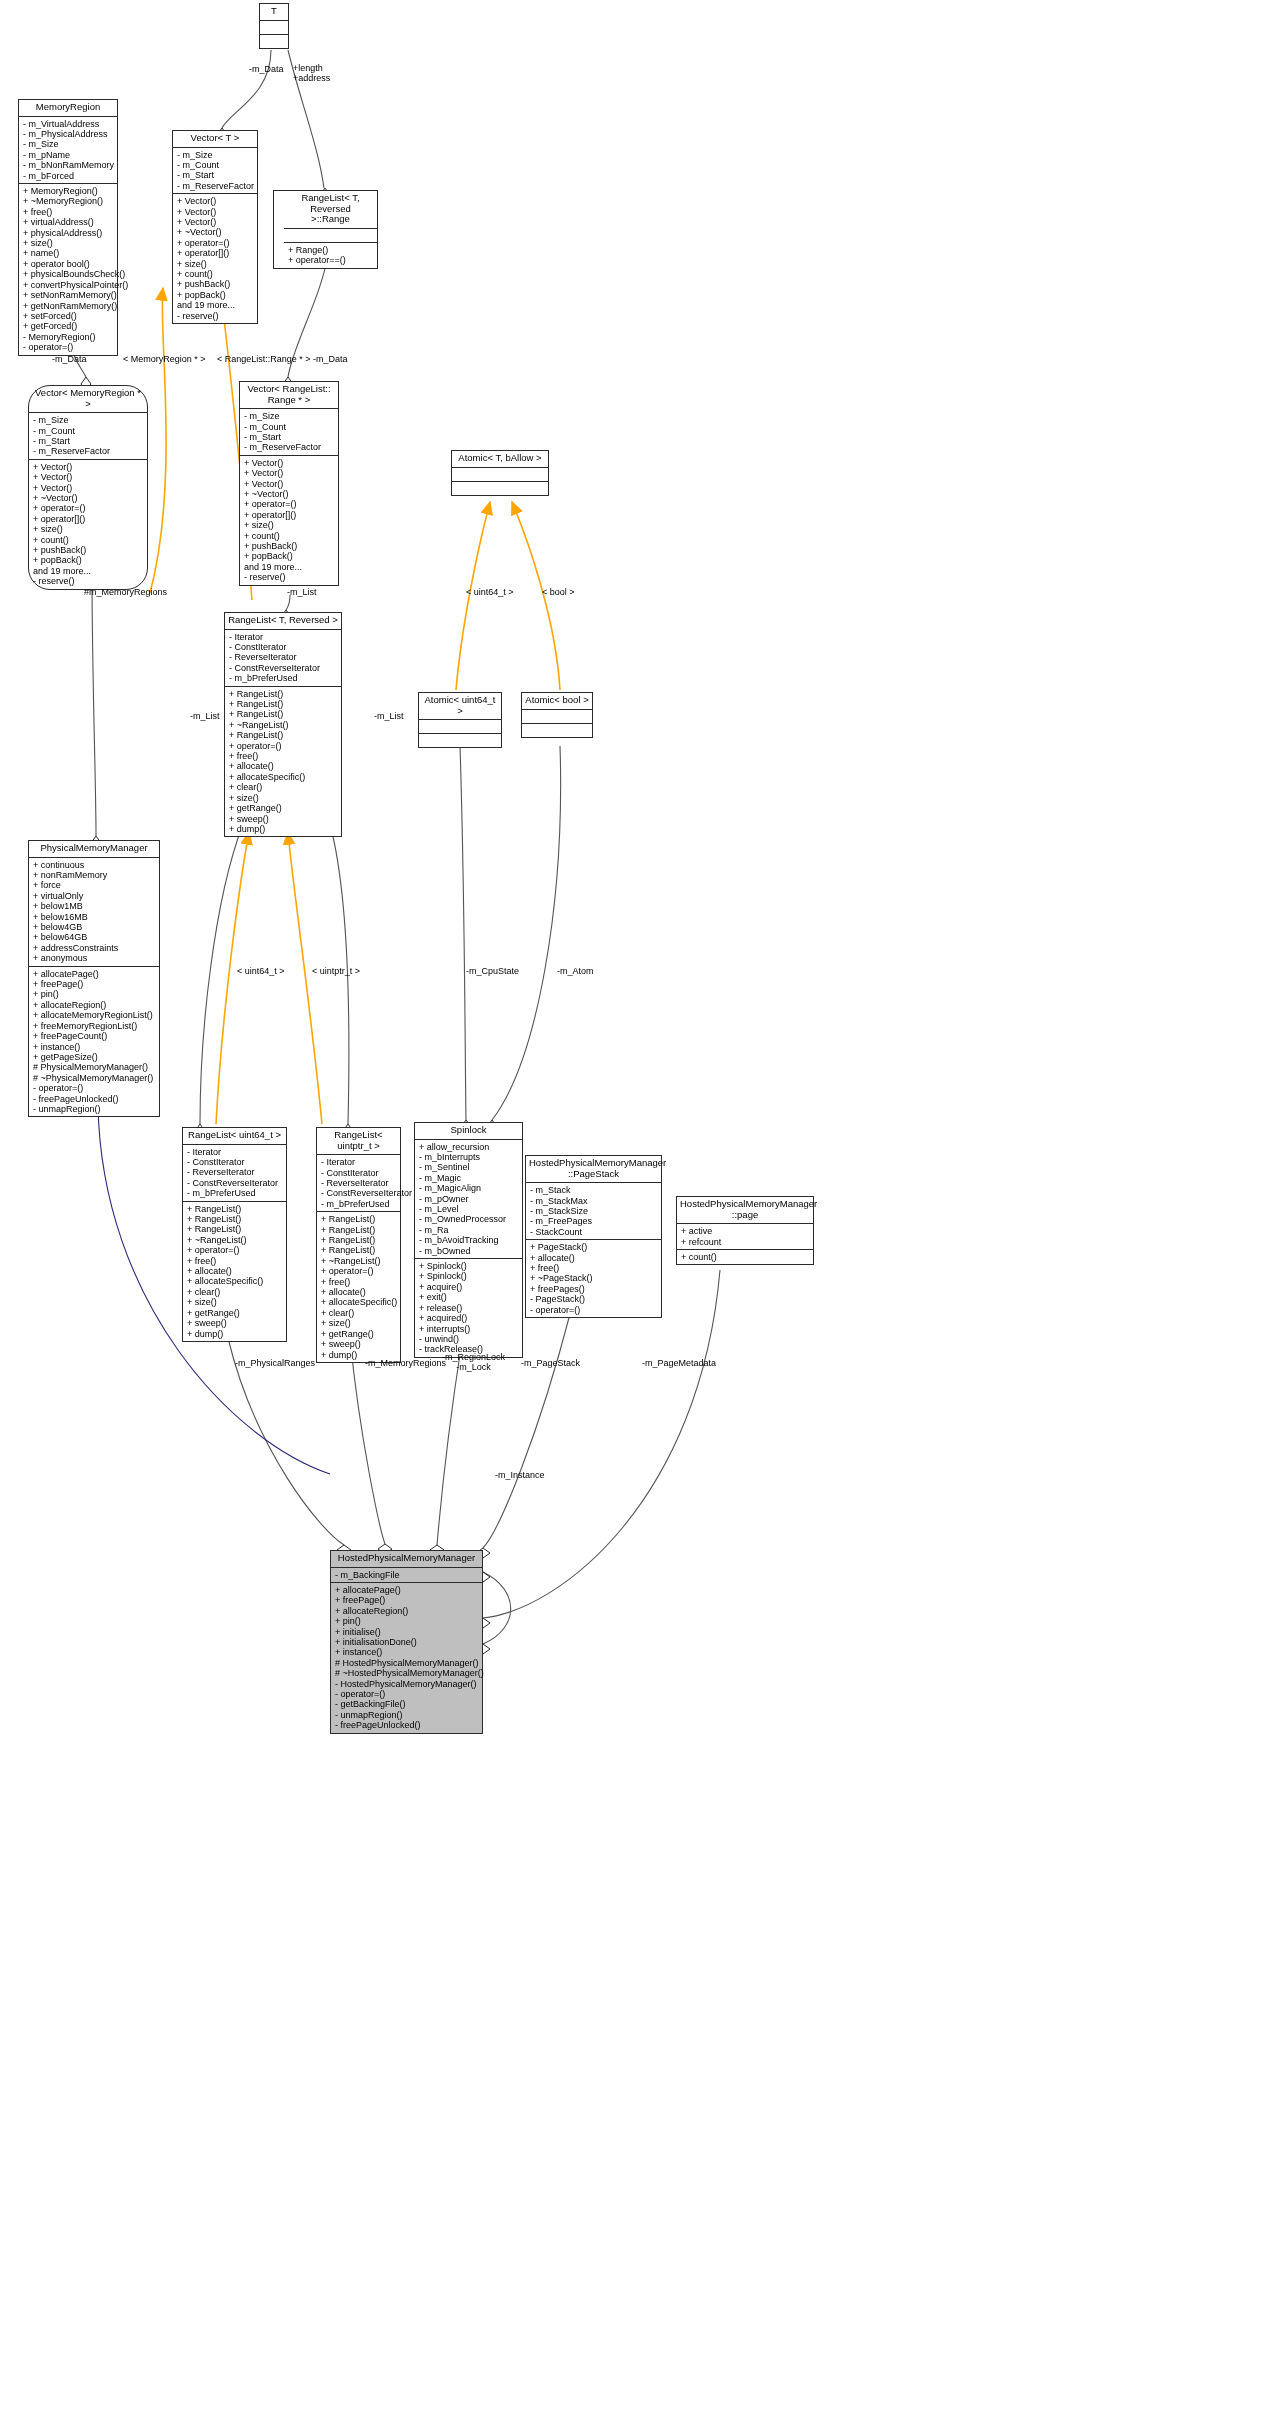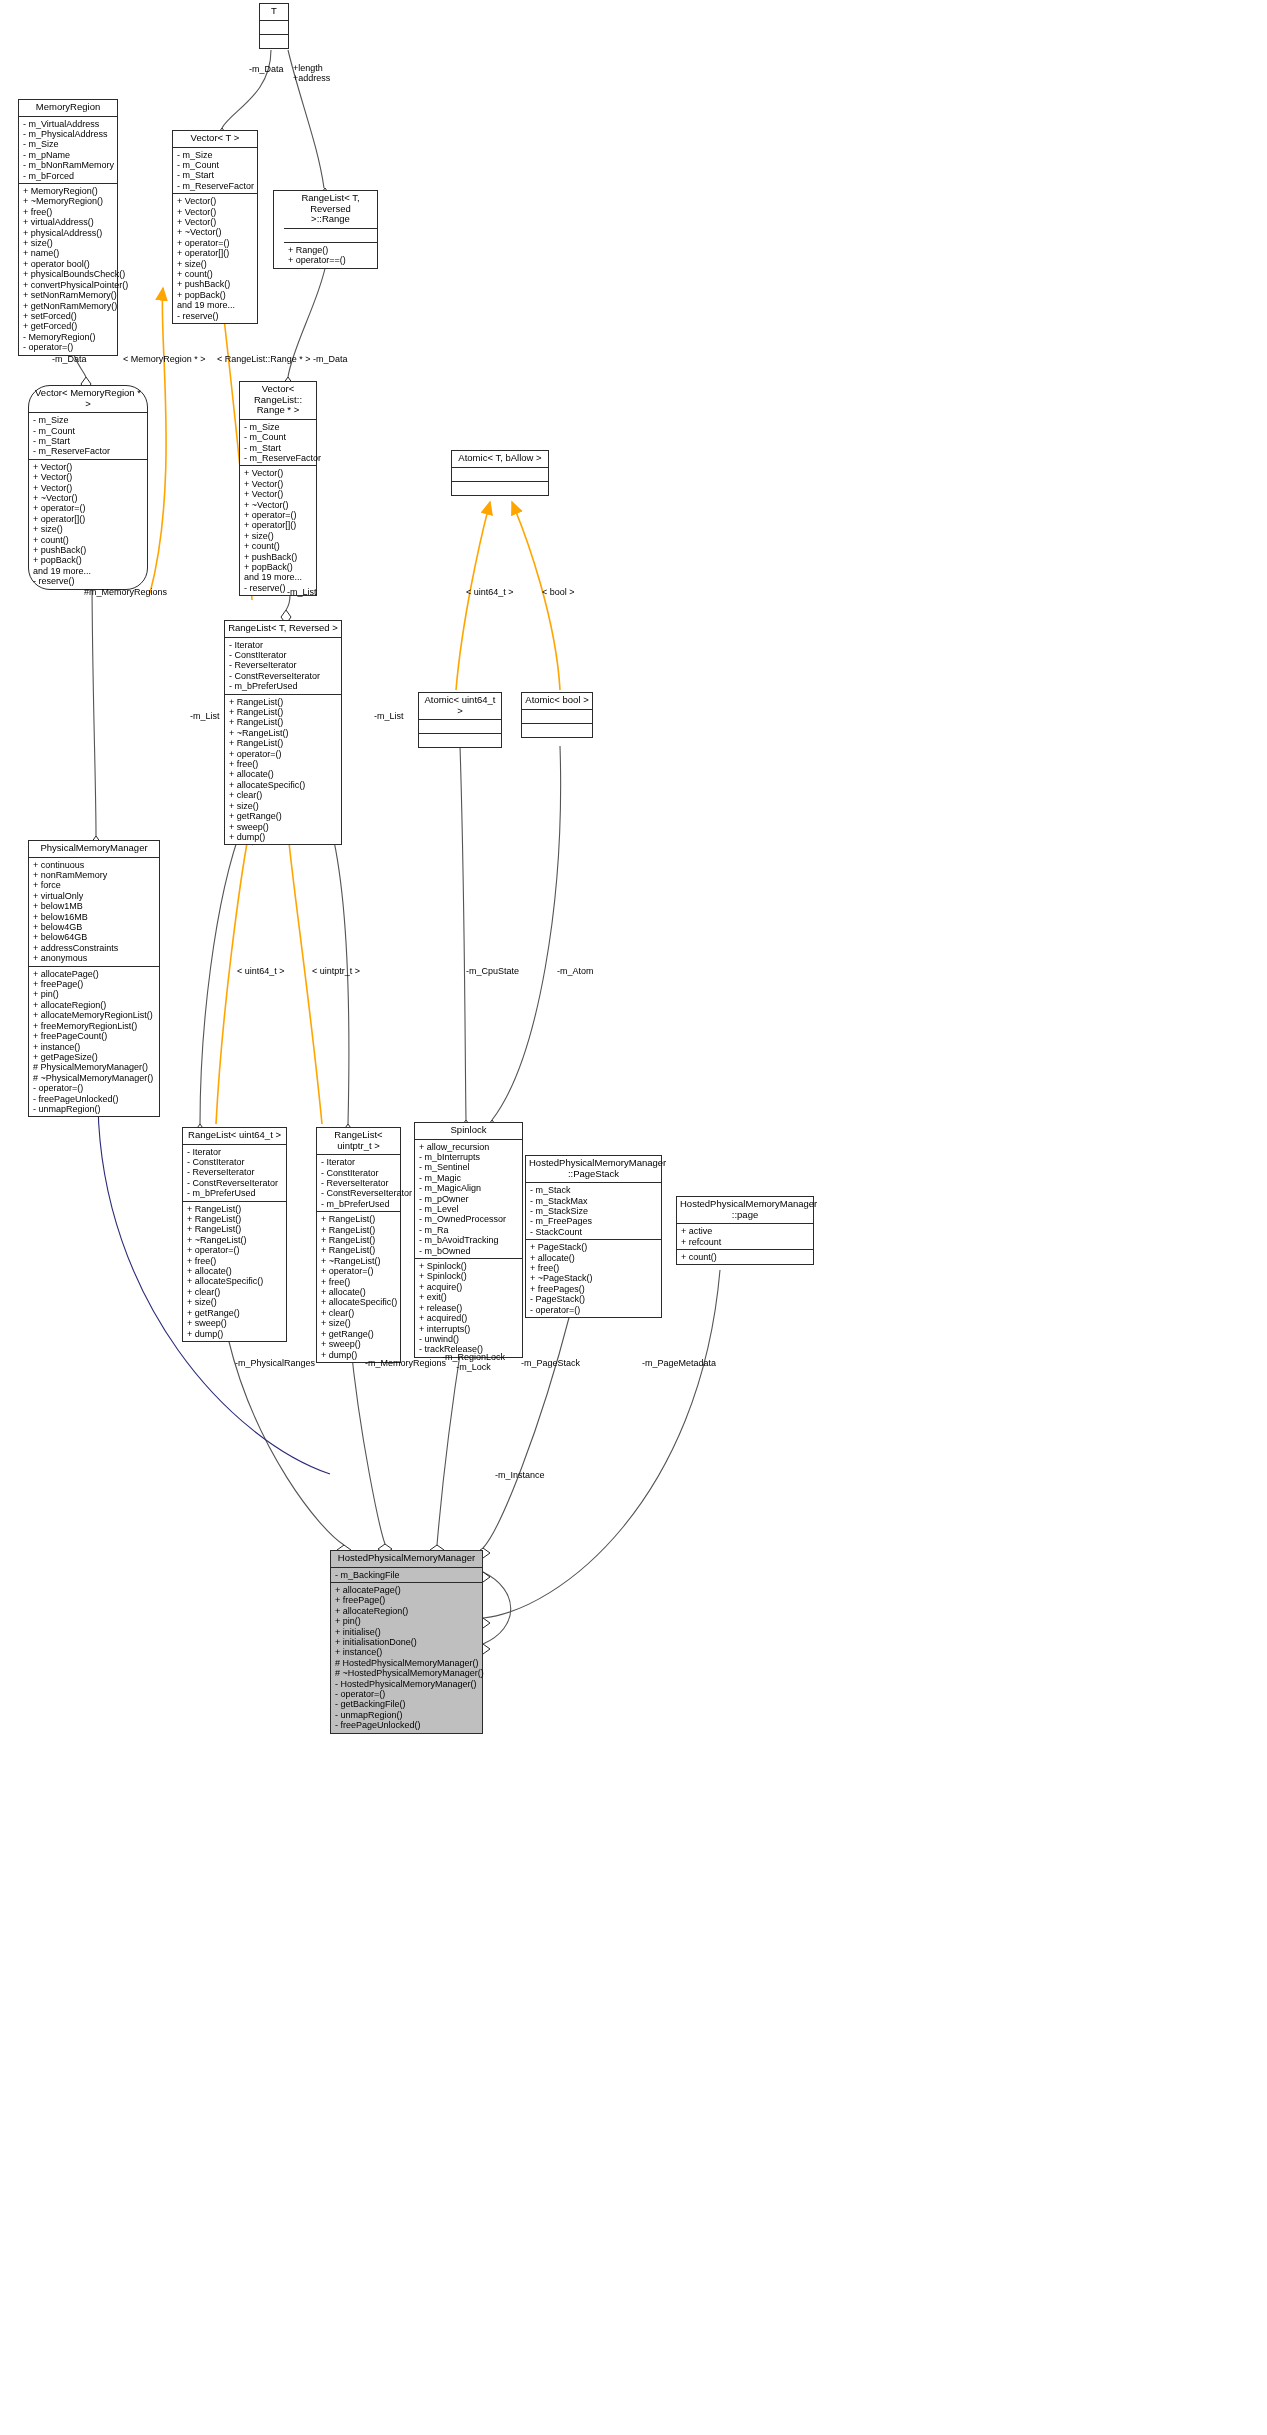--- a/index.html
+++ b/index.html
@@ -220,21 +220,21 @@
       <div class="row">+ operator[]()</div>
       <div class="row">+ size()</div>
       <div class="row">+ count()</div>
       <div class="row">+ pushBack()</div>
       <div class="row">+ popBack()</div>
       <div class="row">and 19 more...</div>
       <div class="row">- reserve()</div>
     </div>
   </div>
 
-  <div class="uml" style="left:239px;top:381px;width:78px;">
+  <div class="uml" style="left:239px;top:381px;width:100px;">
     <div class="title">Vector&lt; RangeList::
 Range * &gt;</div>
     <div class="sect">
       <div class="row">- m_Size</div>
       <div class="row">- m_Count</div>
       <div class="row">- m_Start</div>
       <div class="row">- m_ReserveFactor</div>
     </div>
     <div class="sect">
       <div class="row">+ Vector()</div>
@@ -251,21 +251,21 @@
       <div class="row">- reserve()</div>
     </div>
   </div>
 
   <div class="uml" style="left:451px;top:450px;width:98px;">
     <div class="title">Atomic&lt; T, bAllow &gt;</div>
     <div class="sect empty"></div>
     <div class="sect empty"></div>
   </div>
 
-  <div class="uml" style="left:224px;top:612px;width:118px;margin-top:8px;">
+  <div class="uml" style="left:224px;top:612px;width:118px;">
     <div class="title">RangeList&lt; T, Reversed &gt;</div>
     <div class="sect">
       <div class="row">- Iterator</div>
       <div class="row">- ConstIterator</div>
       <div class="row">- ReverseIterator</div>
       <div class="row">- ConstReverseIterator</div>
       <div class="row">- m_bPreferUsed</div>
     </div>
     <div class="sect">
       <div class="row">+ RangeList()</div>

